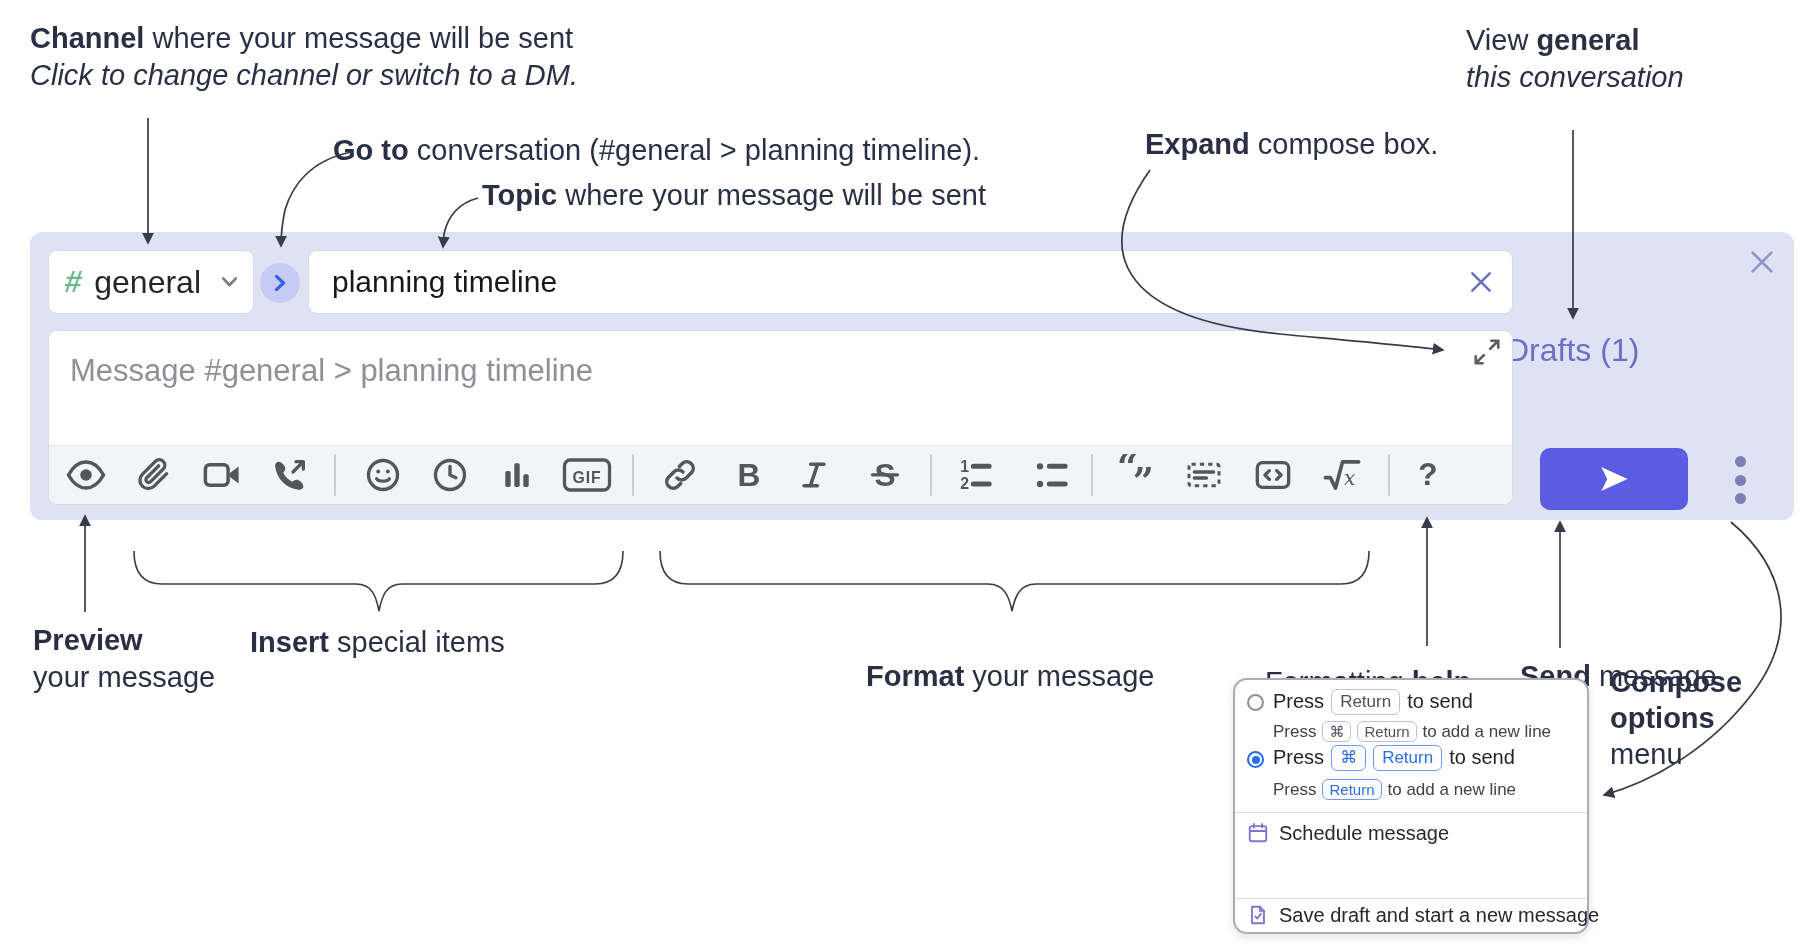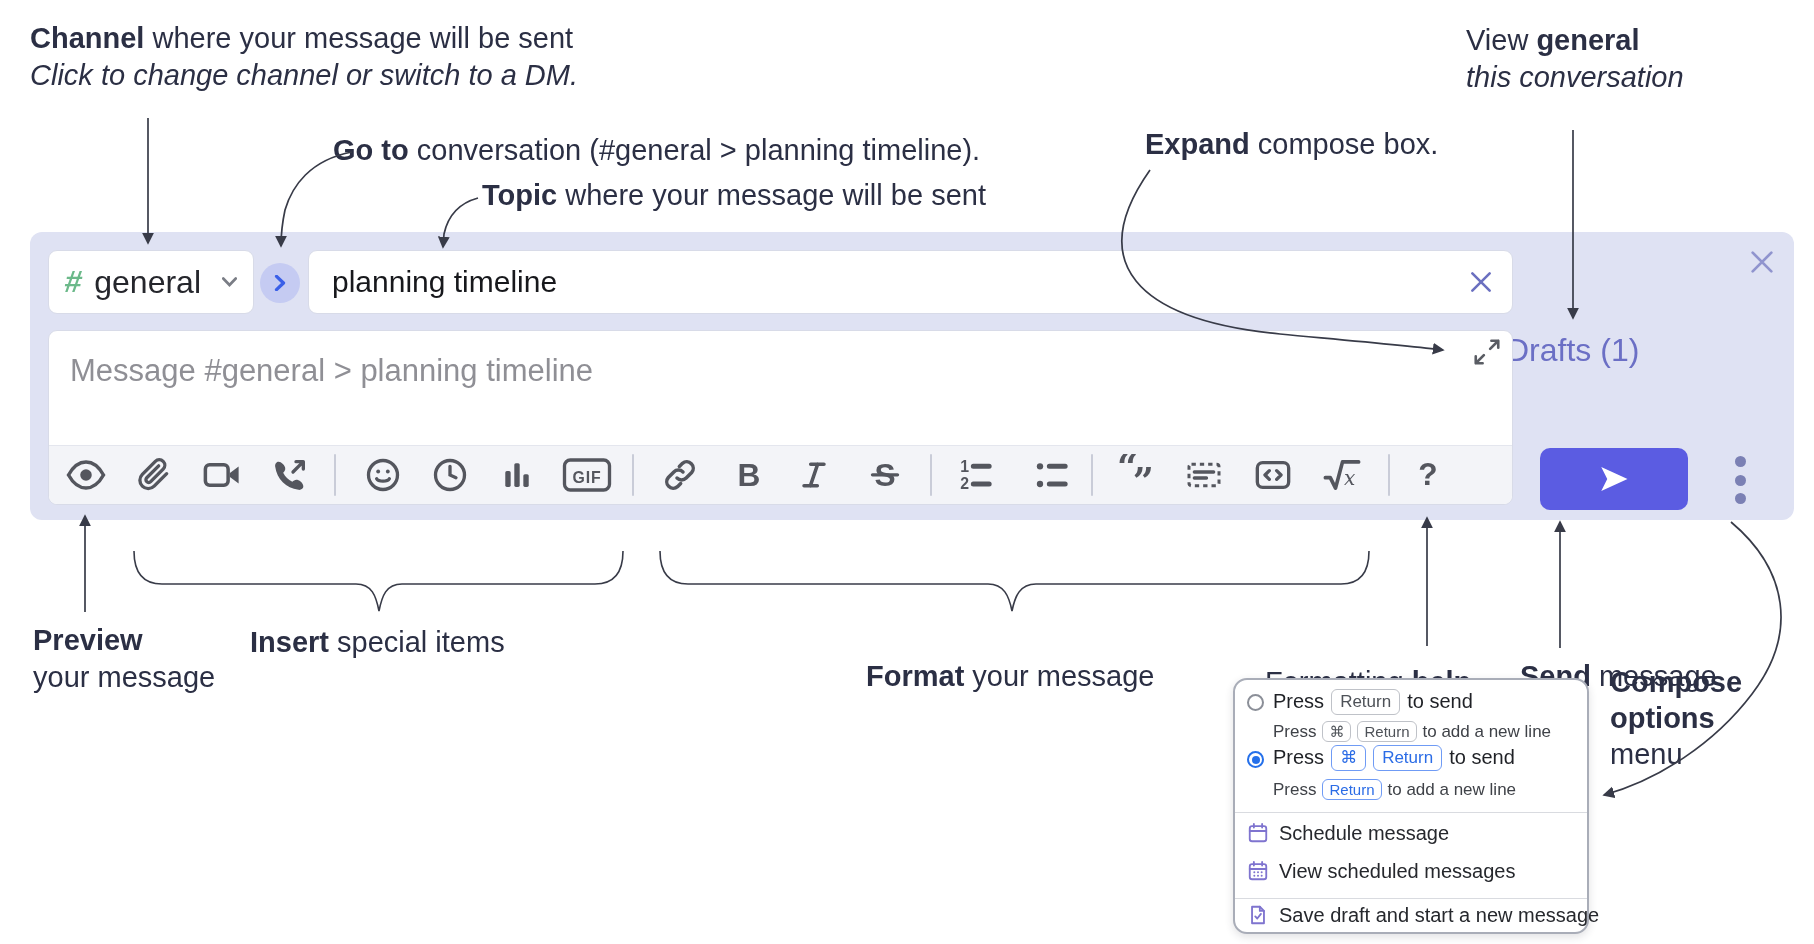--- a/index.html
+++ b/index.html
@@ -365,37 +365,20 @@
 
     <div class="pop-item" style="top:142px;height:36px;">
       <svg width="22" height="22" viewBox="0 0 24 24">
         <g stroke="#7f74cf" stroke-width="2" fill="none" stroke-linecap="round">
             <rect x="3" y="4.5" width="18" height="16.5" rx="2.5"></rect>
             <path d="M3,9.8 L21,9.8 M7.5,2.2 L7.5,6 M16.5,2.2 L16.5,6"></path>
           </g>
       </svg>
       <span>Schedule message</span>
     </div>
-    <div class="pop-item" style="top:180px;height:36px;">
-      <svg width="22" height="22" viewBox="0 0 24 24">
-        <g stroke="#7f74cf" stroke-width="2" fill="none" stroke-linecap="round">
-            <rect x="3" y="4.5" width="18" height="16.5" rx="2.5"></rect>
-            <path d="M3,9.8 L21,9.8 M7.5,2.2 L7.5,6 M16.5,2.2 L16.5,6"></path>
-          </g>
-        <g fill="#7f74cf">
-            <circle cx="8" cy="13.3" r="1.1"></circle>
-            <circle cx="12" cy="13.3" r="1.1"></circle>
-            <circle cx="16" cy="13.3" r="1.1"></circle>
-            <circle cx="8" cy="17.3" r="1.1"></circle>
-            <circle cx="12" cy="17.3" r="1.1"></circle>
-            <circle cx="16" cy="17.3" r="1.1"></circle>
-          </g>
-      </svg>
-      <span>View scheduled messages</span>
-    </div>
 
     <div class="pop-div" style="top:218px;"></div>
 
     <div class="pop-item" style="top:224px;height:30px;">
       <svg width="22" height="22" viewBox="0 0 24 24">
         <g stroke="#7f74cf" stroke-width="2" fill="none" stroke-linecap="round" stroke-linejoin="round">
             <path d="M5.5,3 L14,3 L18.5,7.5 L18.5,21 L5.5,21 Z"></path>
             <path d="M14,3 L14,7.5 L18.5,7.5"></path>
             <path d="M9,13.6 L11.2,15.8 L15.2,10.8"></path>
           </g>

